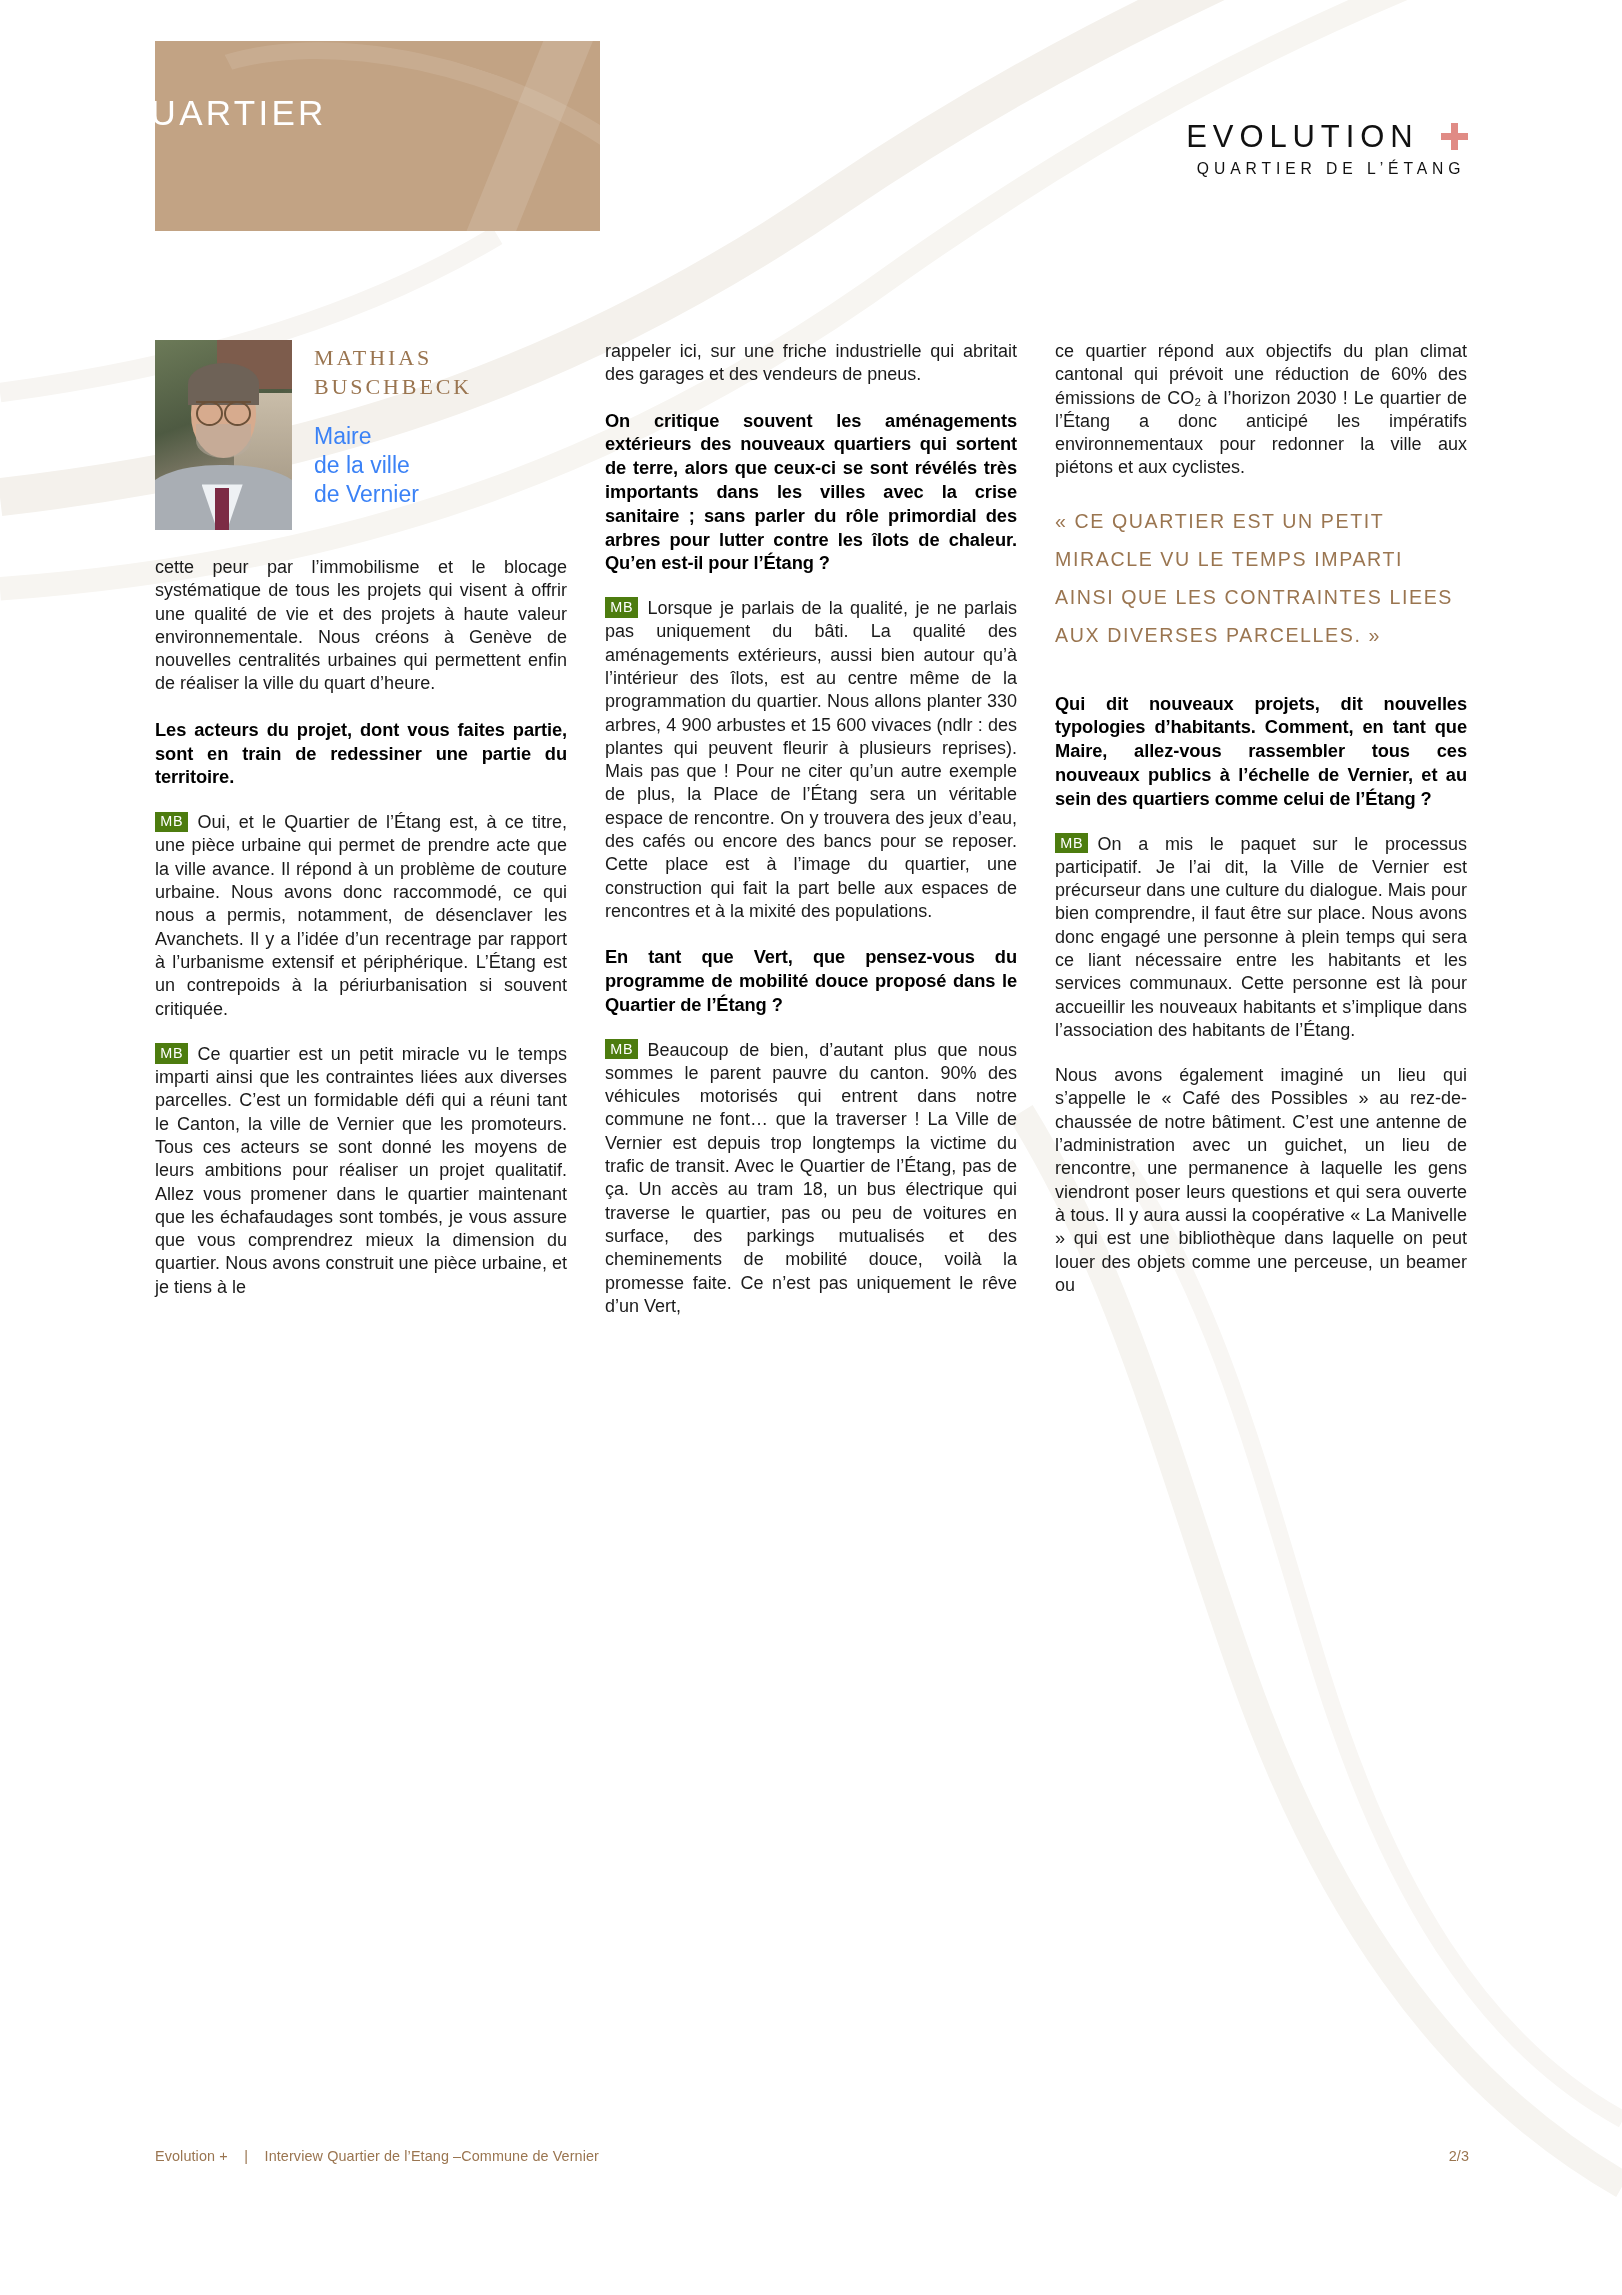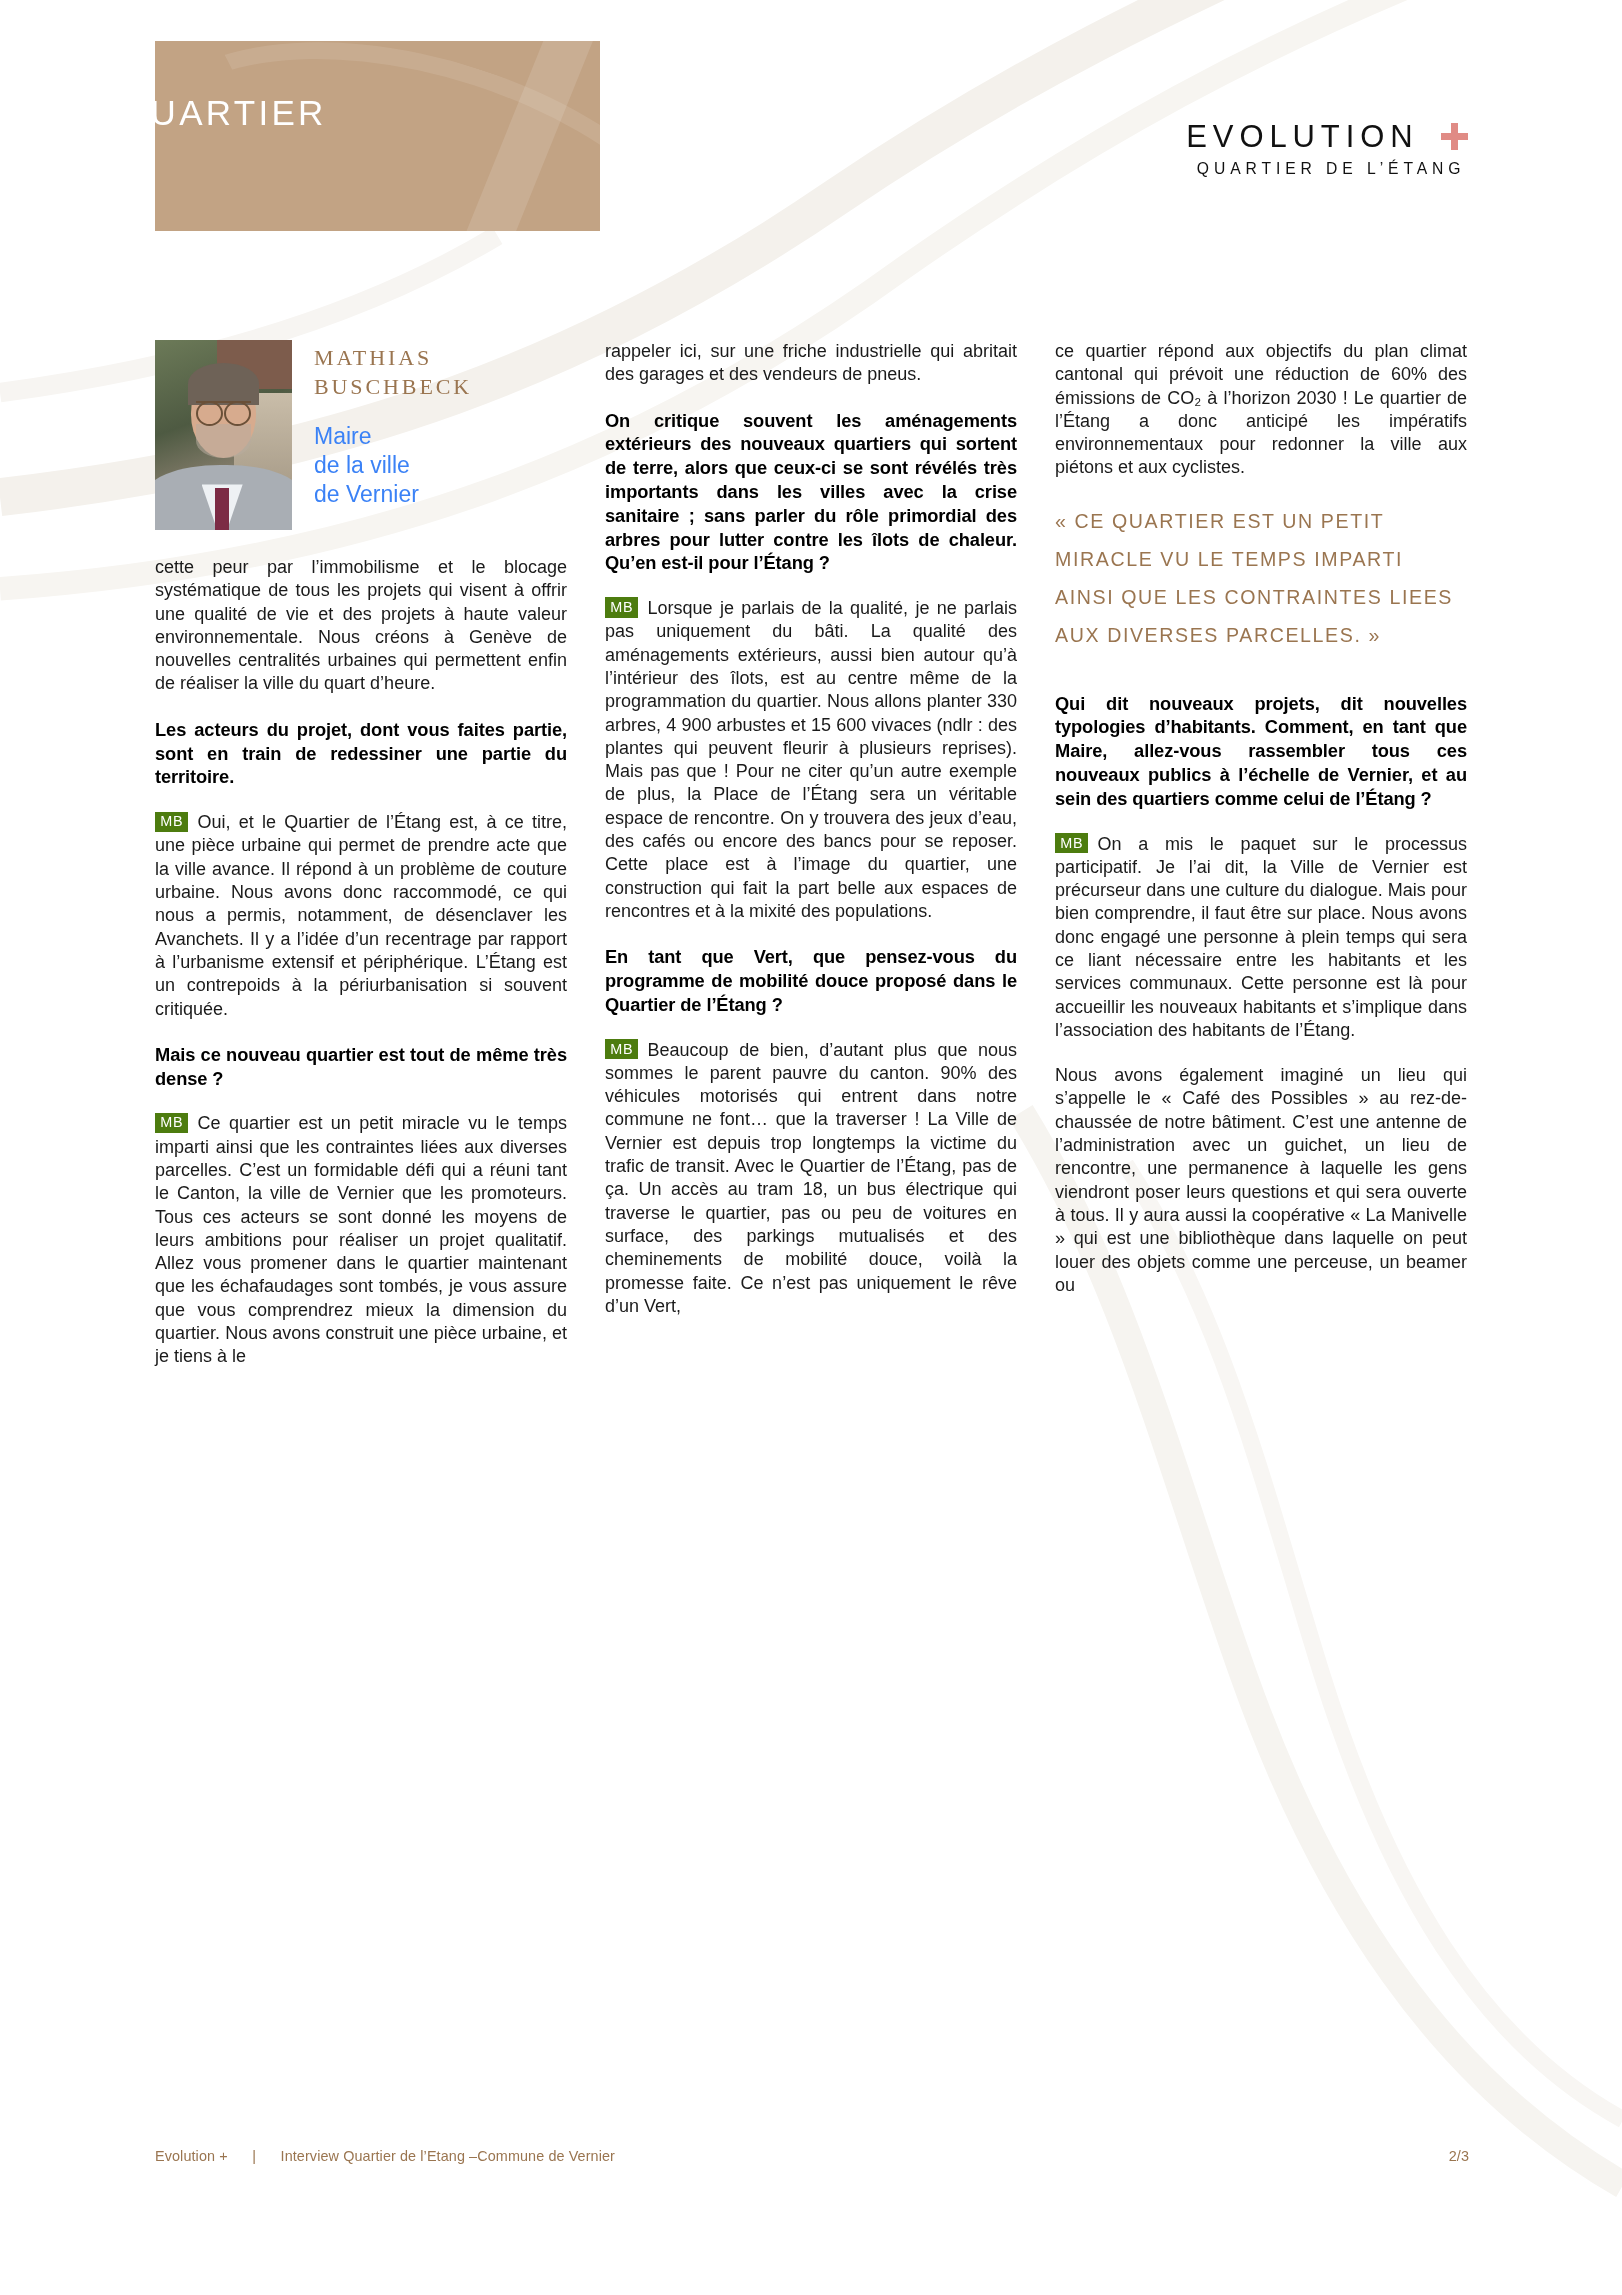--- a/index.html
+++ b/index.html
@@ -227,21 +227,21 @@
     top: 2148px;
     width: 1314px;
     display: flex;
     justify-content: space-between;
     align-items: baseline;
     color: #9a7550;
     font-size: 14.4px;
     letter-spacing: 0.1px;
     z-index: 2;
   }
-  #footer-left { display: flex; align-items: baseline; gap: 16px; }
+  #footer-left { display: flex; align-items: baseline; gap: 8px; }
   #footer-brand { }
   #footer-sep { margin: 0 8.5px; color: #9a7550; }
   #footer-page { }
 </style>
 </head>
 <body>
 
 <svg id="bg-decor" viewBox="0 0 2480 3508" preserveAspectRatio="none">
   <path d="M0 760 C 520 700, 900 560, 1280 300 C 1560 110, 1800 0, 2060 -120" fill="none" stroke="#f4f1ec" stroke-width="58"></path>
   <path d="M0 900 C 560 860, 980 700, 1380 410 C 1680 200, 1930 70, 2200 -40" fill="none" stroke="#f7f5f1" stroke-width="36"></path>
@@ -295,21 +295,20 @@
             <div>Maire</div>
             <div>de la ville</div>
             <div>de Vernier</div>
           </div>
         </div>
       </div>
       <div>
           <p class="body-text">cette peur par l’immobilisme et le blocage systématique de tous les projets qui visent à offrir une qualité de vie et des projets à haute valeur environnementale. Nous créons à Genève de nouvelles centralités urbaines qui permettent enfin de réaliser la ville du quart d’heure.</p>
           <p class="q-head">Les acteurs du projet, dont vous faites partie, sont en train de redessiner une partie du territoire.</p>
           <p class="body-text"><span class="mb-badge">MB</span>Oui, et le Quartier de l’Étang est, à ce titre, une pièce urbaine qui permet de prendre acte que la ville avance. Il répond à un problème de couture urbaine. Nous avons donc raccommodé, ce qui nous a permis, notamment, de désenclaver les Avanchets. Il y a l’idée d’un recentrage par rapport à l’urbanisme extensif et périphérique. L’Étang est un contrepoids à la périurbanisation si souvent critiquée.</p>
-          <p class="q-head">Mais ce nouveau quartier est tout de même très dense ?</p>
           <p class="body-text"><span class="mb-badge">MB</span>Ce quartier est un petit miracle vu le temps imparti ainsi que les contraintes liées aux diverses parcelles.  C’est un formidable défi qui a réuni tant le Canton, la ville de Vernier que les promoteurs. Tous ces acteurs se sont donné les moyens de leurs ambitions pour réaliser un projet qualitatif. Allez vous promener dans le quartier maintenant que les échafaudages sont tombés, je vous assure que vous comprendrez mieux la dimension du quartier. Nous avons construit une pièce urbaine, et je tiens à le</p>
         </div>
     </div>
 
     <div class="col">
       <div>
           <p class="body-text">rappeler ici, sur une friche industrielle qui abritait des garages et des vendeurs de pneus.</p>
           <p class="q-head">On critique souvent les aménagements extérieurs des nouveaux quartiers qui sortent de terre, alors que ceux-ci se sont révélés très importants dans les villes avec la crise sanitaire ; sans parler du rôle primordial des arbres pour lutter contre les îlots de chaleur. Qu’en est-il pour l’Étang ?</p>
           <p class="body-text"><span class="mb-badge">MB</span>Lorsque je parlais de la qualité, je ne parlais pas uniquement du bâti. La qualité des aménagements extérieurs, aussi bien autour qu’à l’intérieur des îlots, est au centre même de la programmation du quartier. Nous allons planter 330 arbres, 4 900 arbustes et 15 600 vivaces (ndlr : des plantes qui peuvent fleurir à plusieurs reprises). Mais pas que ! Pour ne citer qu’un autre exemple de plus, la Place de l’Étang sera un véritable espace de rencontre. On y trouvera des jeux d’eau, des cafés ou encore des bancs pour se reposer. Cette place est à l’image du quartier, une construction qui fait la part belle aux espaces de rencontres et à la mixité des populations.</p>
           <p class="q-head">En tant que Vert, que pensez-vous du programme de mobilité douce proposé dans le Quartier de l’Étang ?</p>

